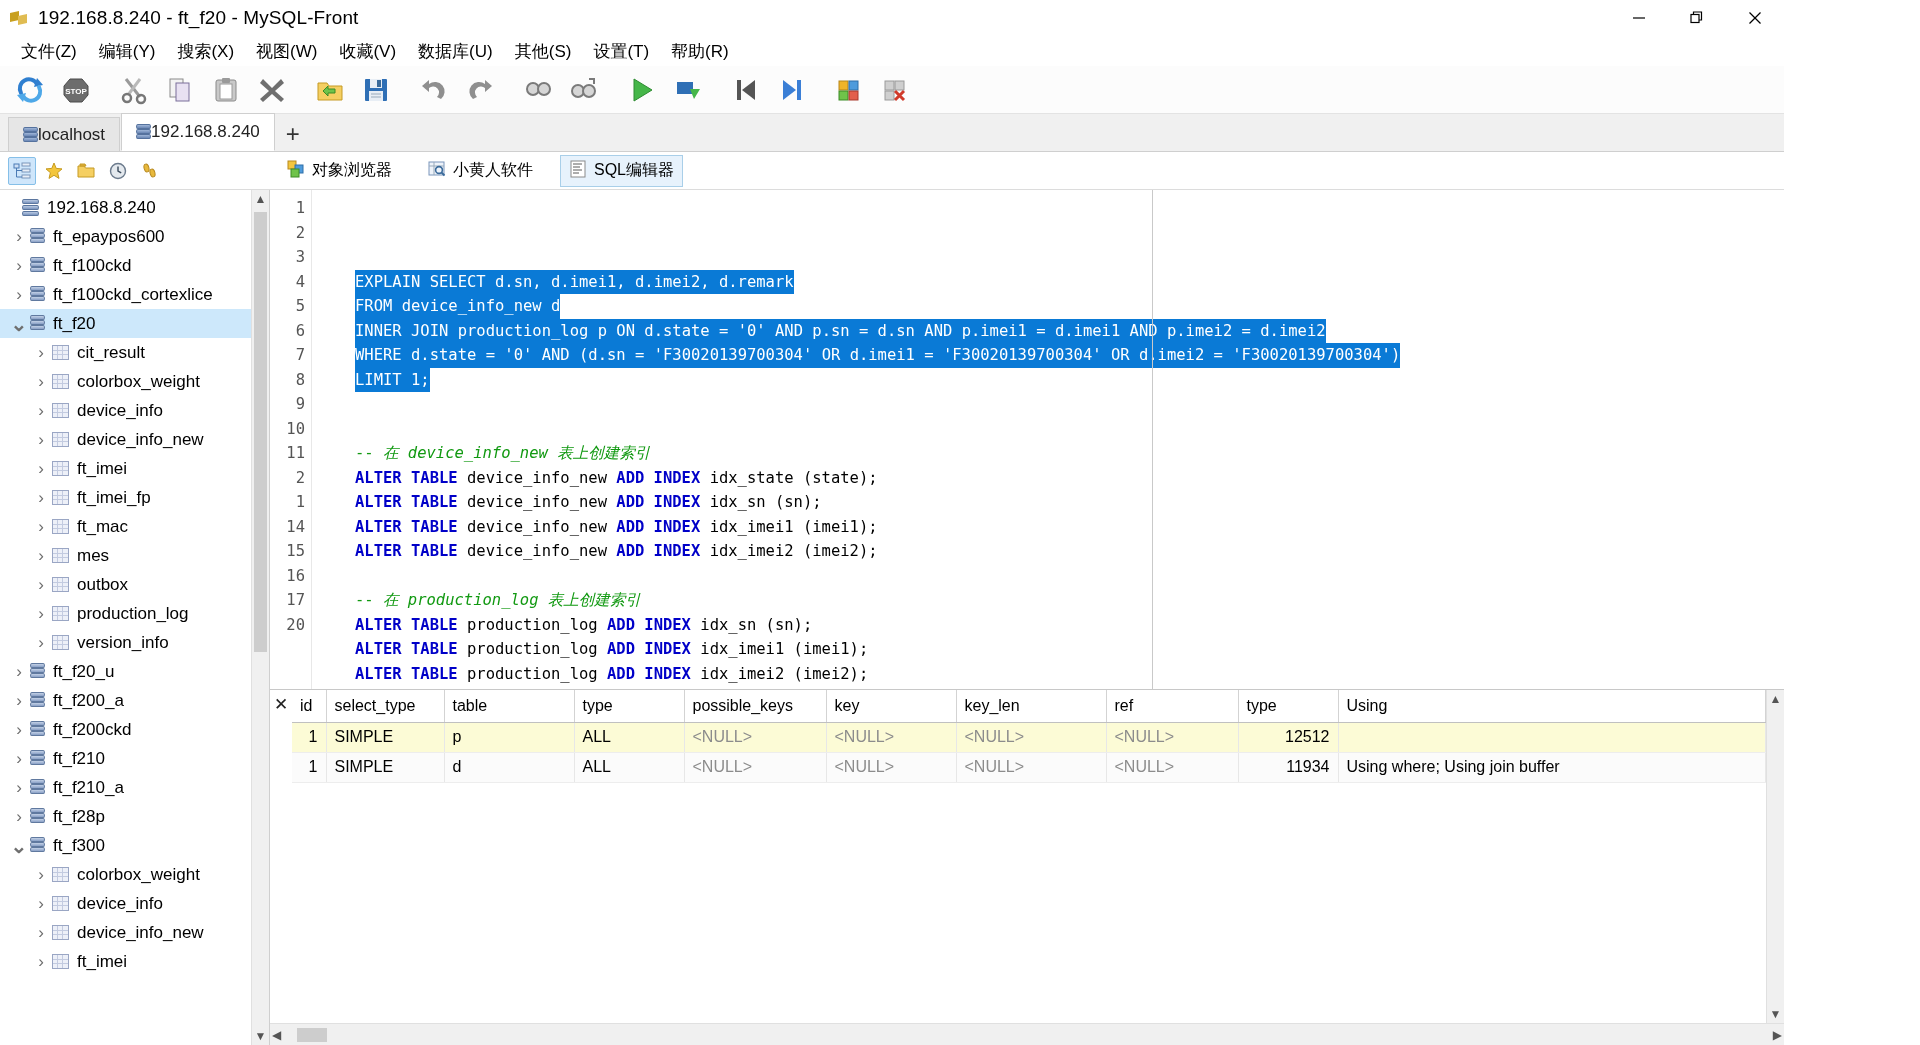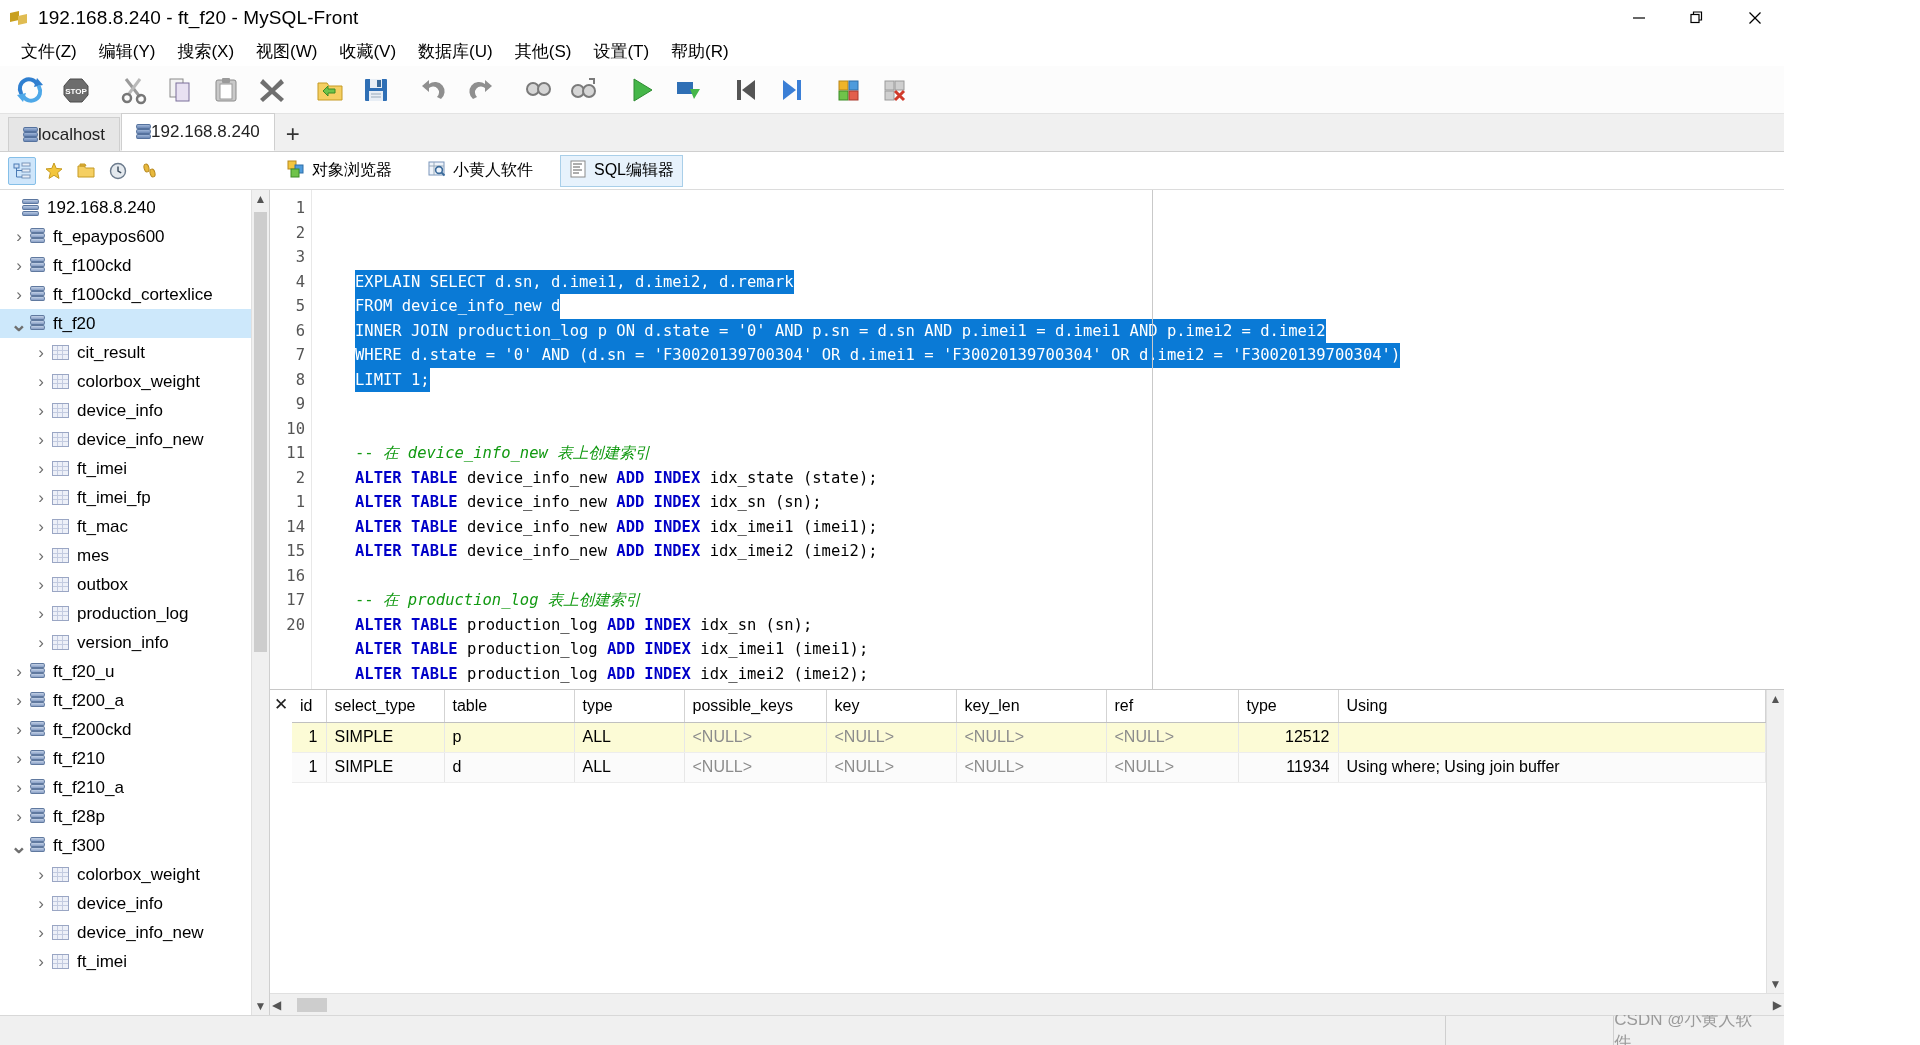--- a/index.html
+++ b/index.html
@@ -809,18 +809,13 @@
         <div class="hscroll-res">
           <span>◀</span>
           <div class="hthumb"></div>
           <div style="flex:1 1 auto"></div>
           <span>▶</span>
         </div>
       </div>
     </div>
   </div>
 
-  <div class="statusbar">
-    <div class="st-cell" style="width:1460px;"></div>
-    <div class="st-cell" style="width:170px;"></div>
-    <div class="watermark">CSDN @小黄人软件</div>
-  </div>
 </div>
 
 </body></html>

